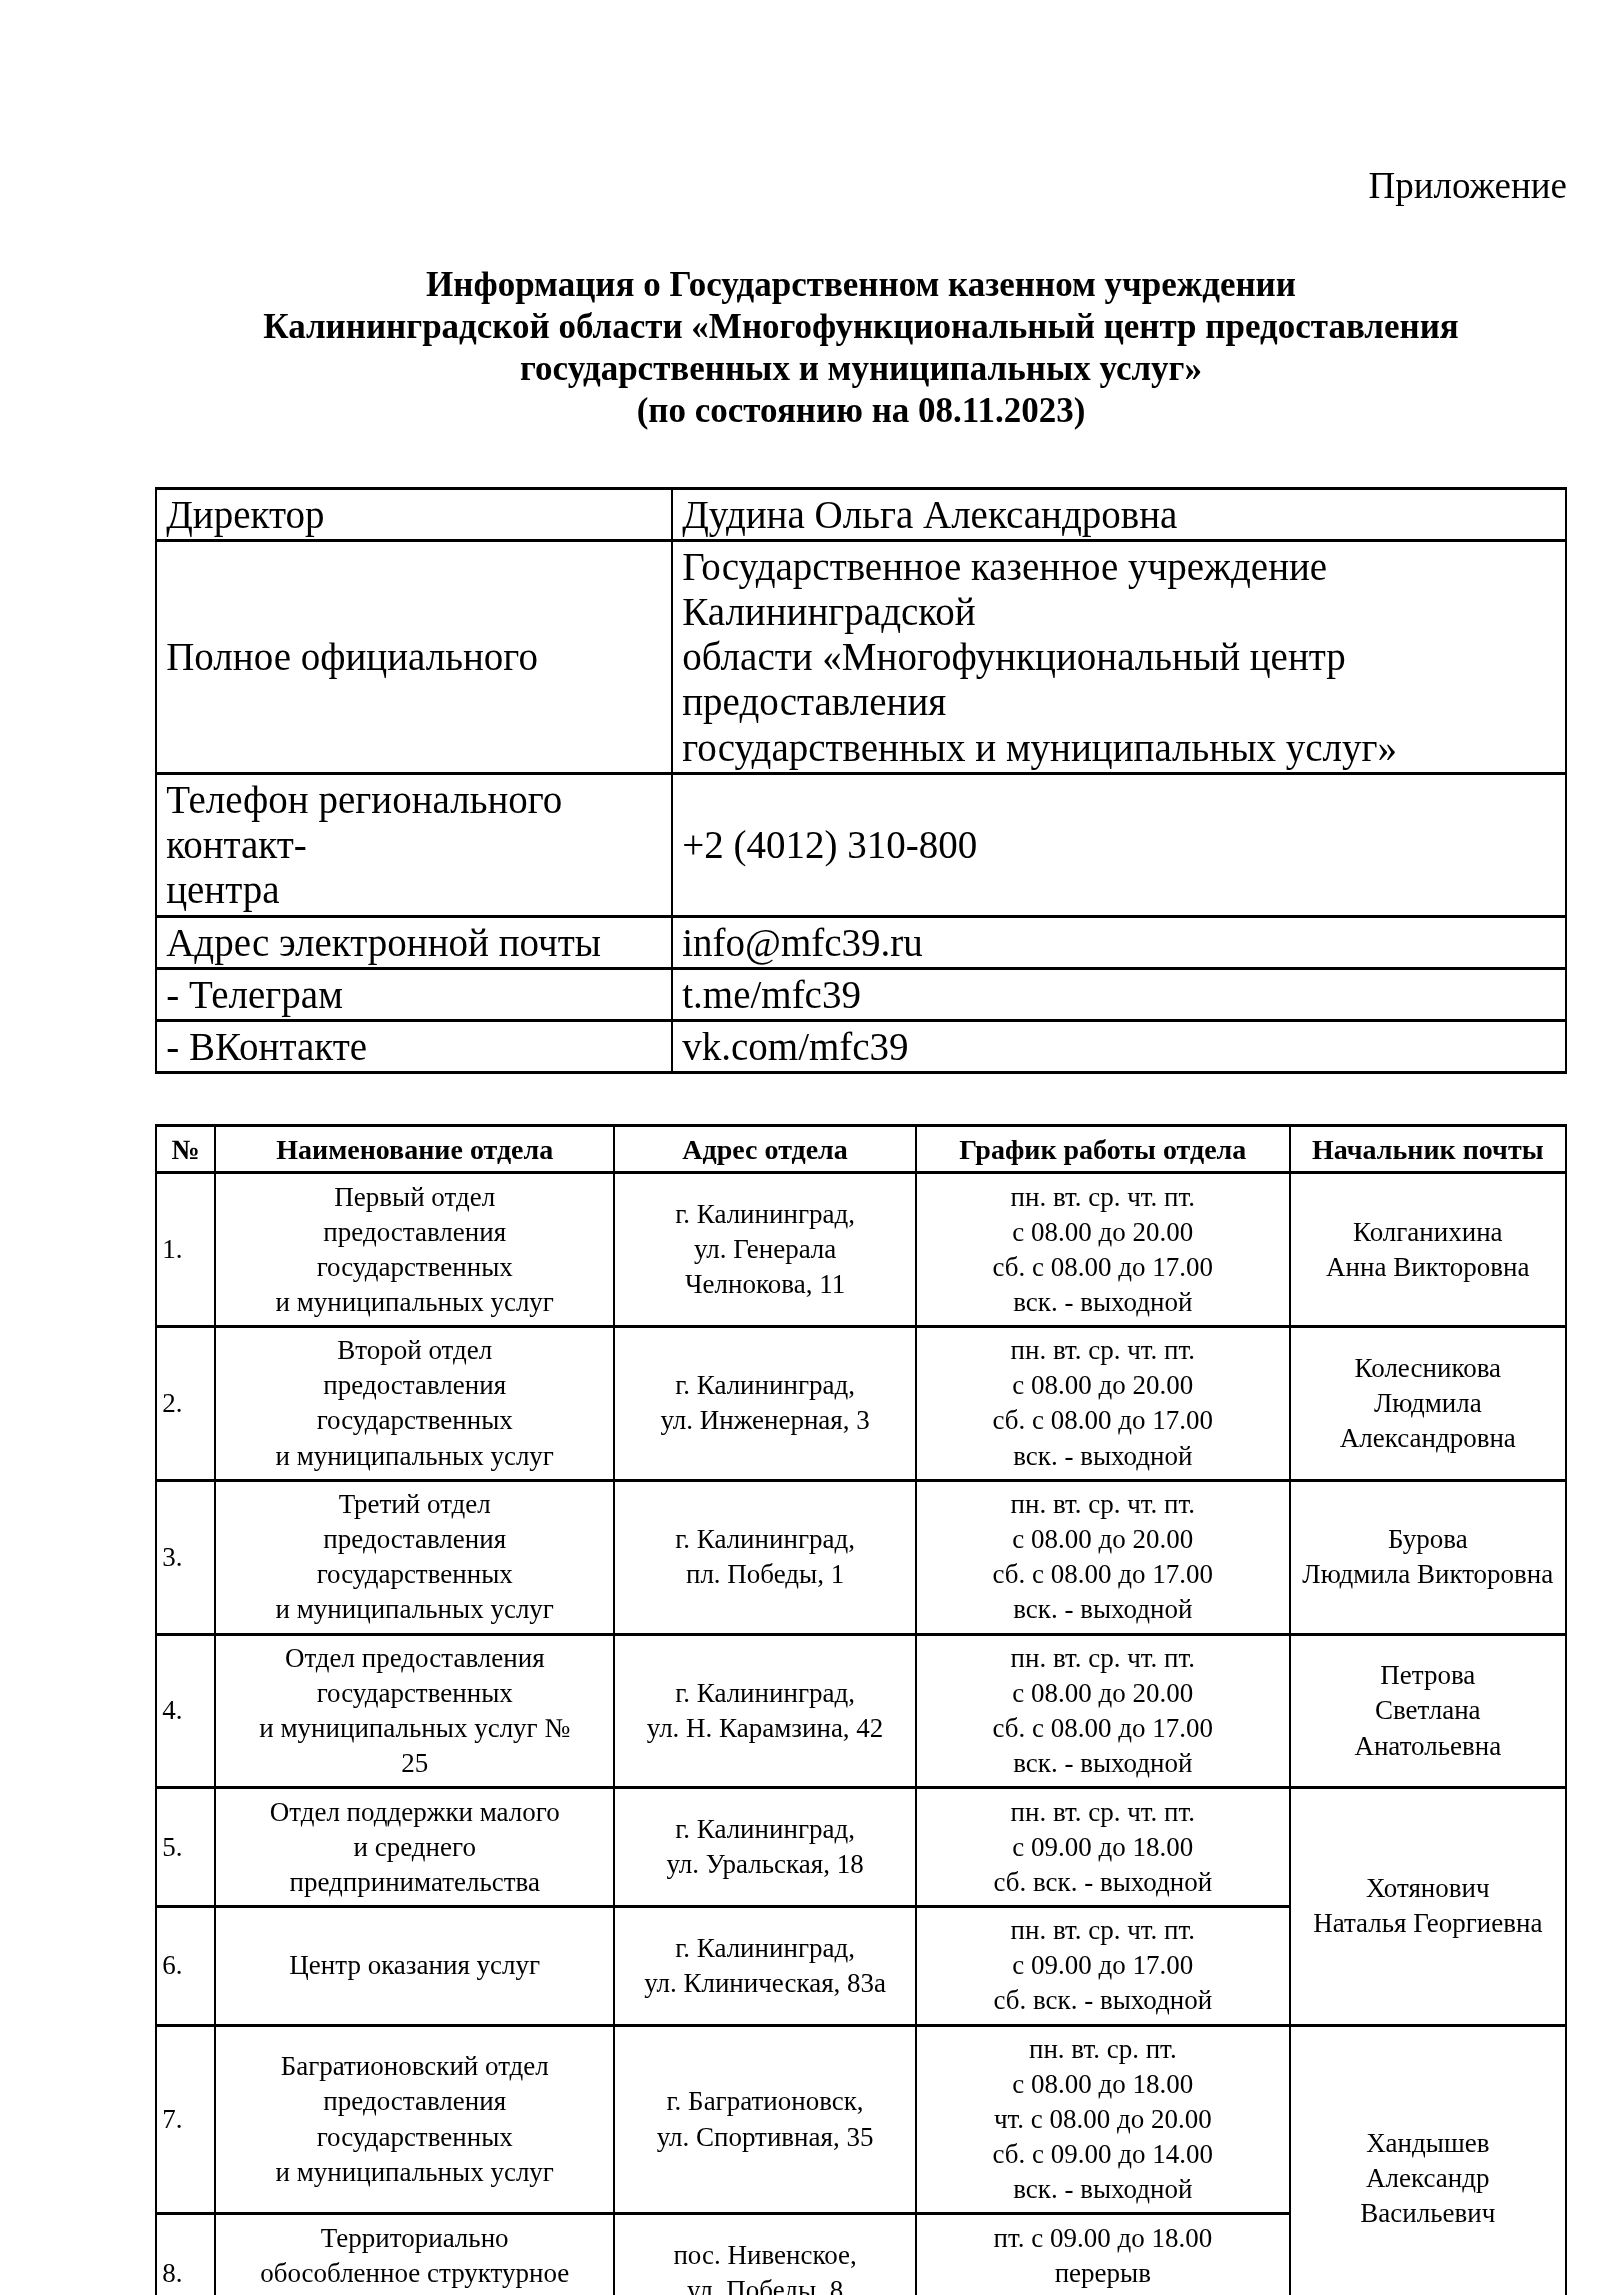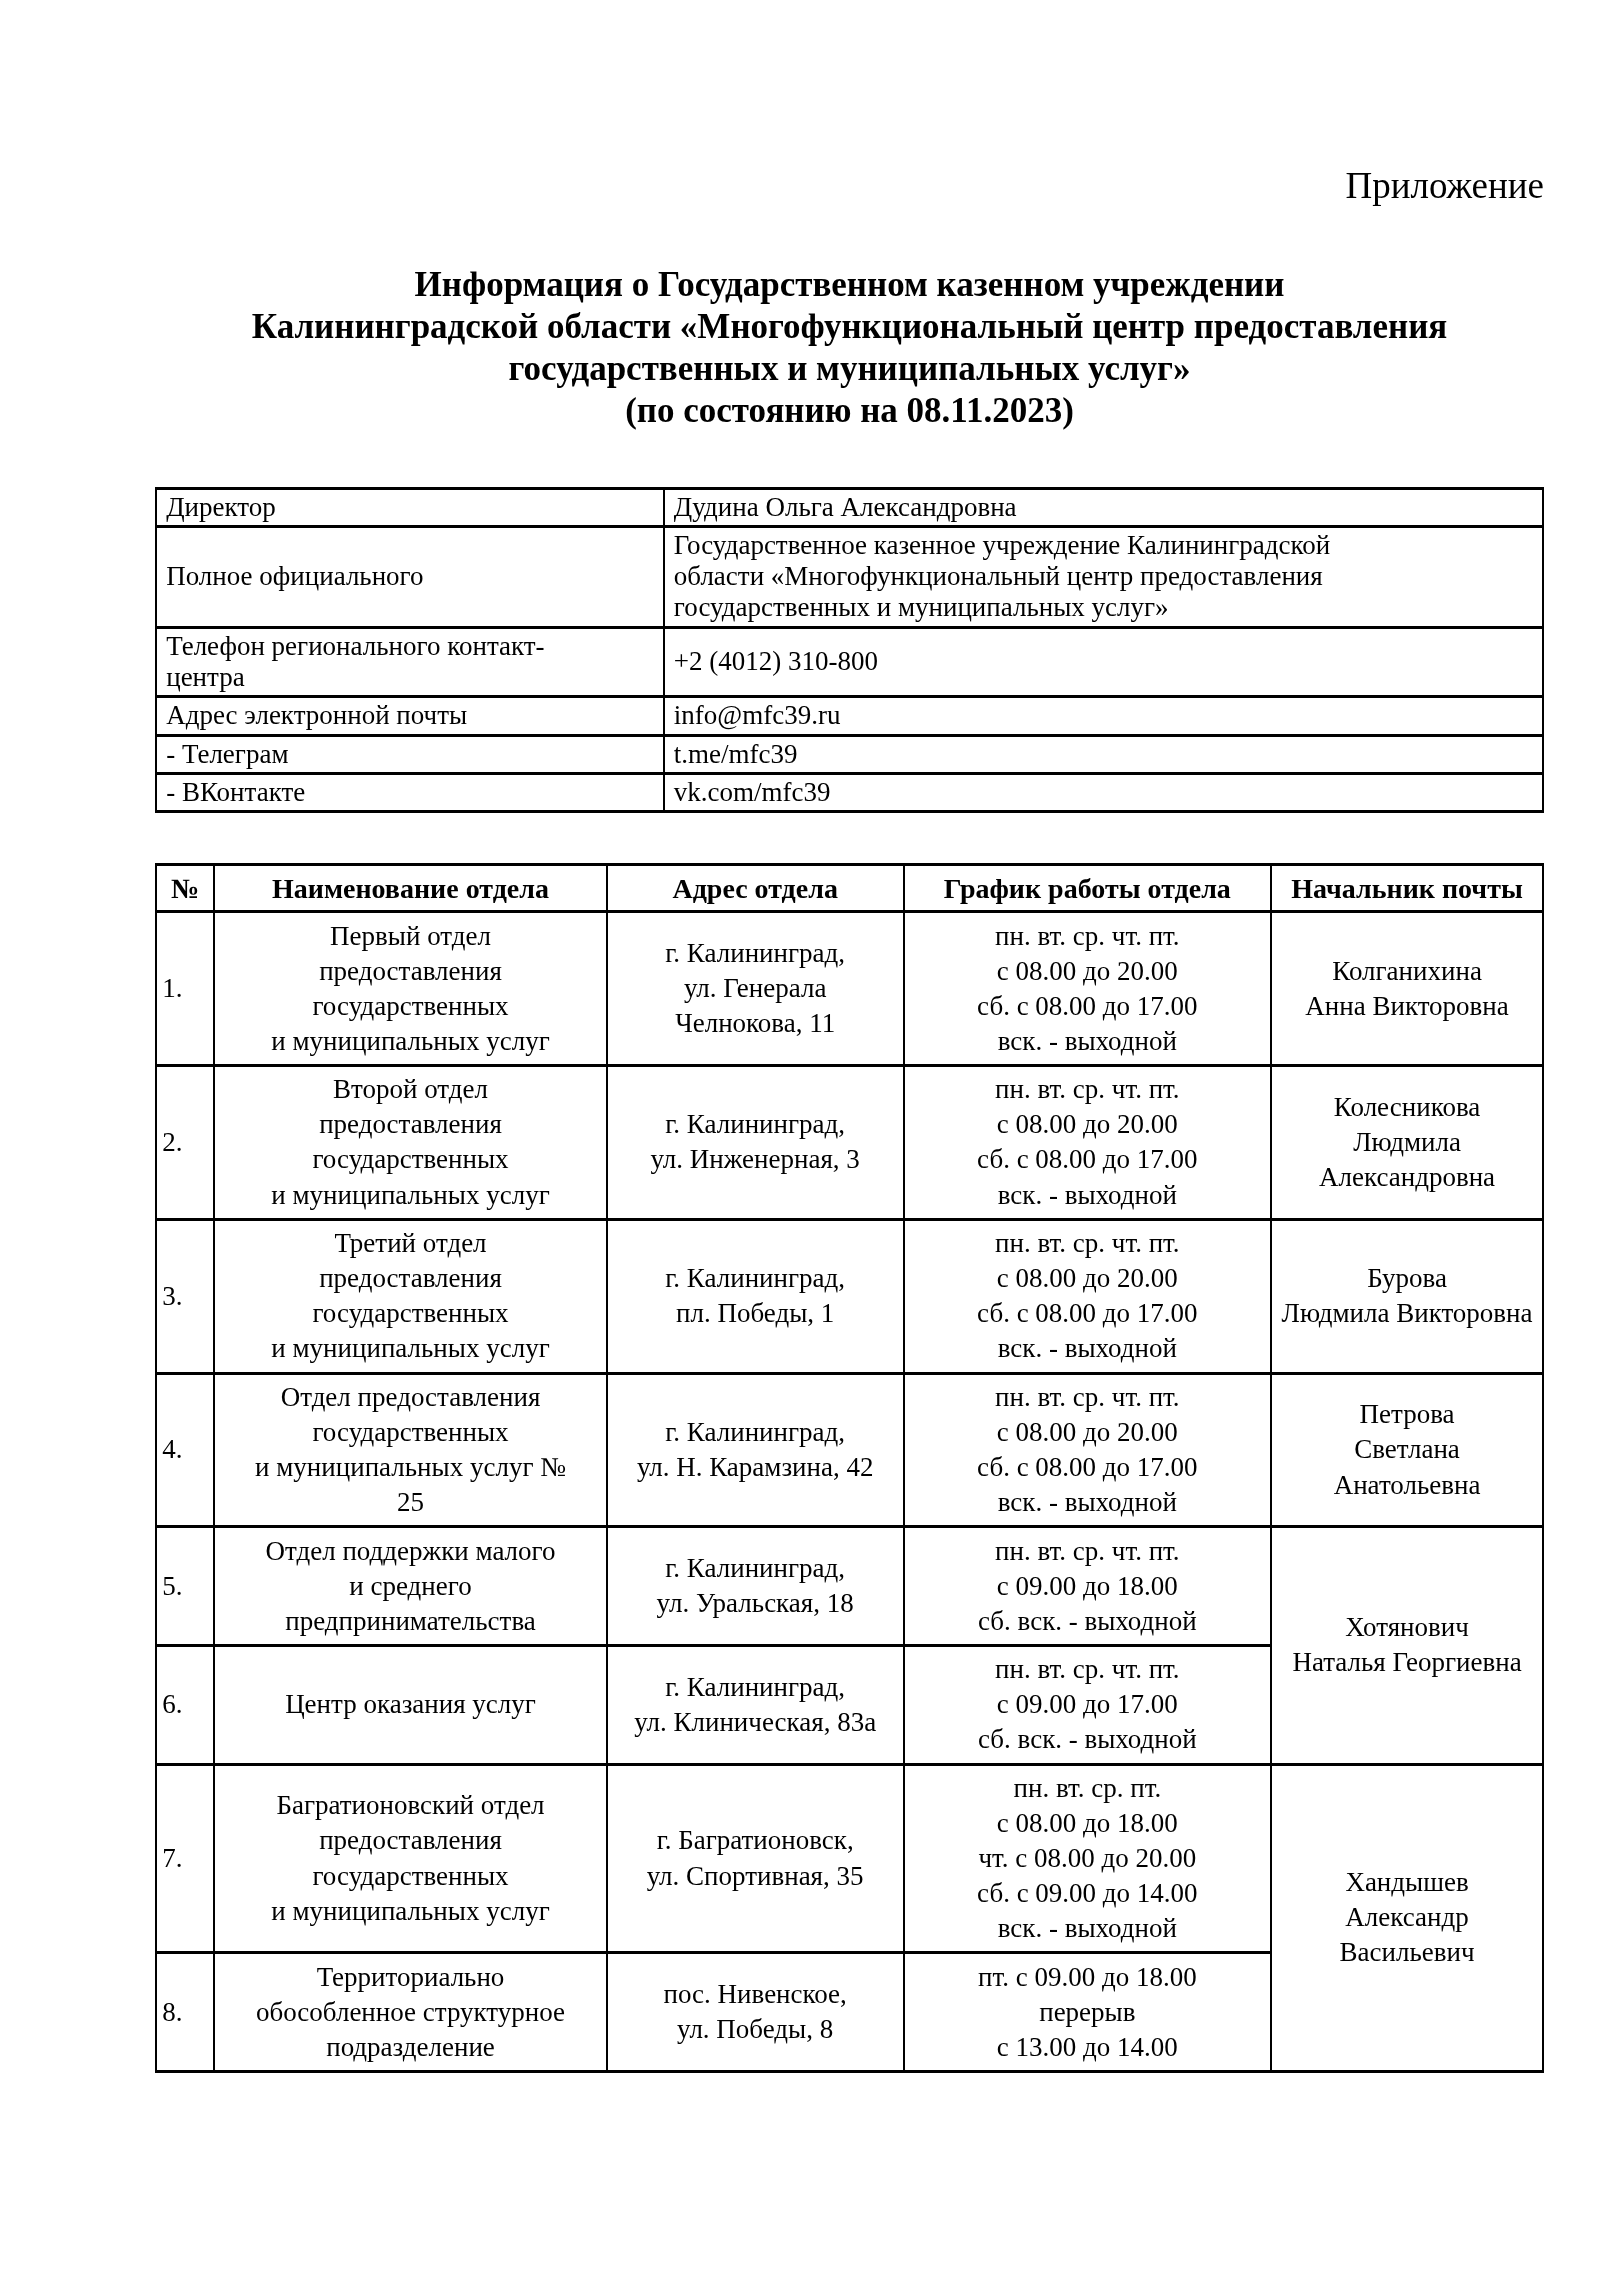--- a/index.html
+++ b/index.html
@@ -5,21 +5,21 @@
   html, body { margin: 0; padding: 0; background: #888; }
   .page {
     position: relative;
     width: 1623px;
     height: 2295px;
     margin: 0 auto;
     background: #ffffff;
     color: #000000;
     font-family: "Liberation Serif", "DejaVu Serif", serif;
     box-sizing: border-box;
-    padding: 165px 79px 0 155px;
+    padding: 165px 56px 0 155px;
     overflow: hidden;
   }
   .annex {
     text-align: right;
     font-size: 37px;
     line-height: 1.15;
     white-space: pre-line;
   }
   .doc-title {
     margin-top: 56px;
@@ -29,21 +29,21 @@
     line-height: 1.2;
     white-space: pre-line;
   }
   table { border-collapse: collapse; width: 100%; table-layout: fixed; }
   .info-table { margin-top: 55px; }
   .info-table td {
     border-left: 2.6px solid #000;
     border-right: 2.6px solid #000;
     border-top: 3.9px solid #000;
     border-bottom: 3.9px solid #000;
-    font-size: 27px;
+    font-size: 39px;
     line-height: 1.16;
     padding: 2px 9.2px;
     vertical-align: middle;
     text-align: left;
     white-space: pre-line;
     overflow: hidden;
   }
   .dept-table { margin-top: 50px; }
   .dept-table th, .dept-table td {
     border-left: 2.6px solid #000;

